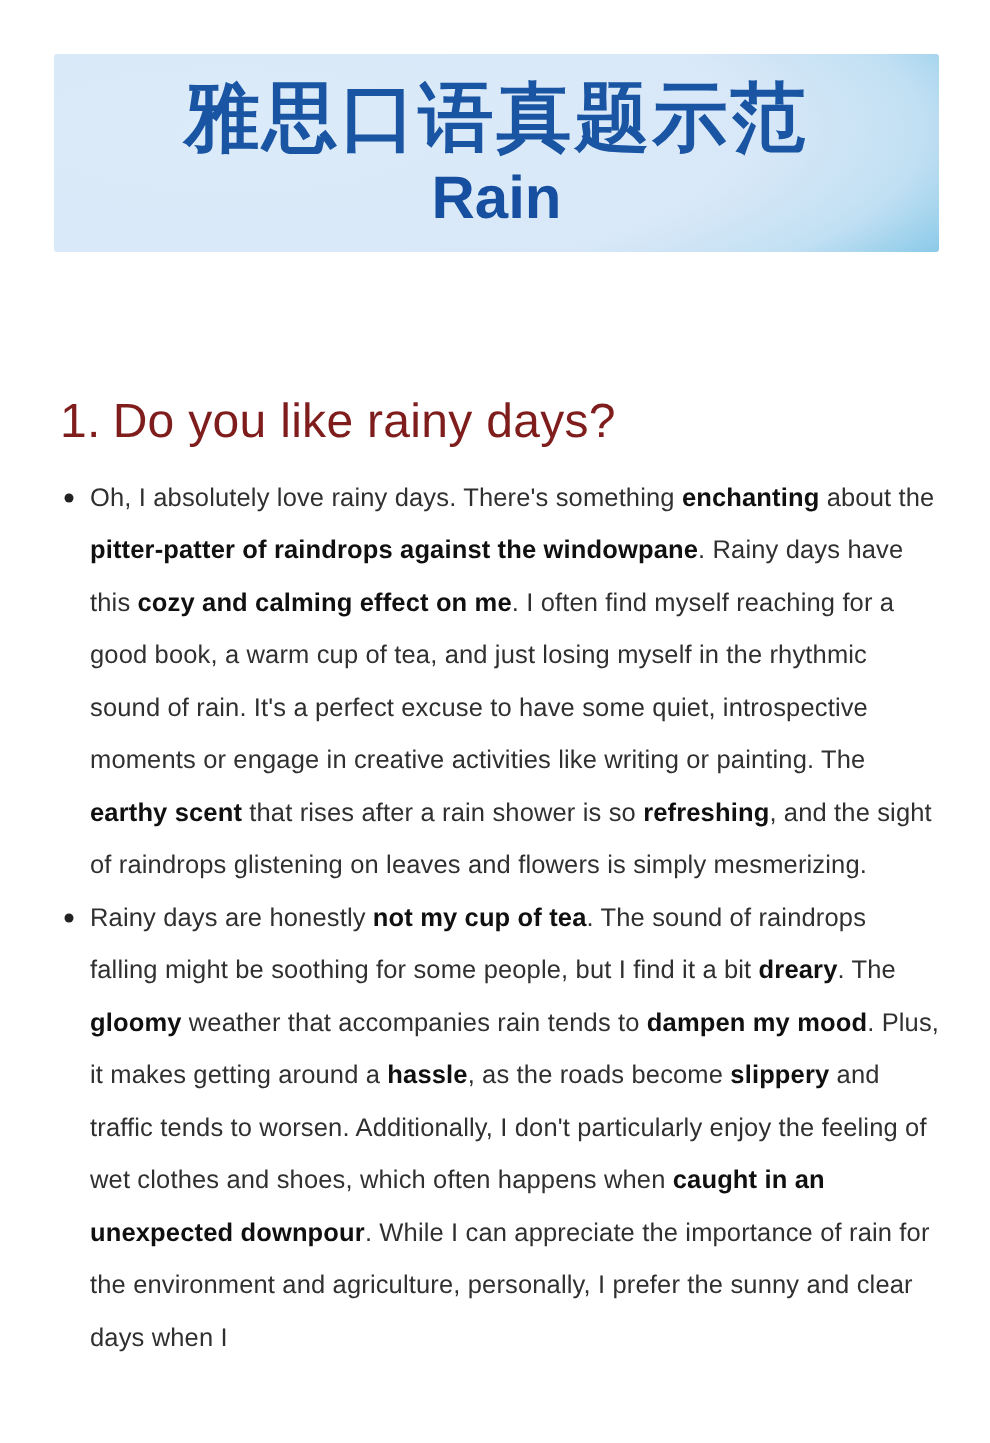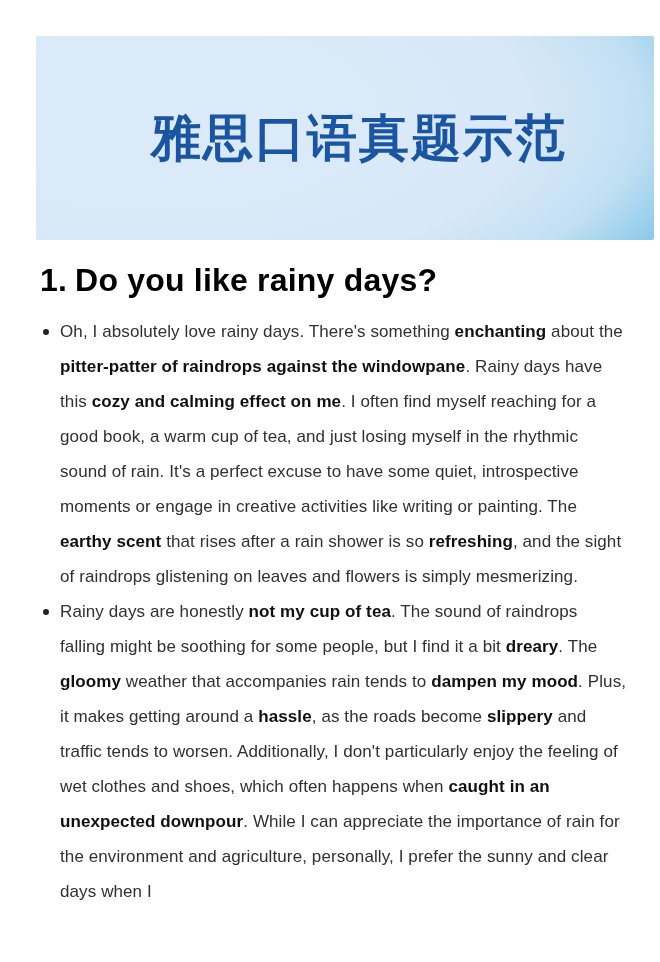--- a/index.html
+++ b/index.html
@@ -11,35 +11,34 @@
     font-family: "Liberation Sans", "DejaVu Sans", sans-serif;
     position: relative;
   }
 
   
   .banner {
     position: absolute;
     left: 36px;
     top: 36px;
     width: 590px;
-    height: 204px;
+    height: 132px;
     border-radius: 2px;
     background:
       radial-gradient(ellipse 118% 160% at 20% 38%,
         #dcebf9 0%,
         #d8e8f8 50%,
         #c2e0f3 66%,
         #7cc4e6 81%,
         #27a0d6 93%,
         #0d7ec4 100%);
     display: flex;
     flex-direction: column;
     align-items: center;
     justify-content: center;
-    padding-left: 28px;
   }
   .banner-title-zh {
     font-family: "Liberation Serif", "DejaVu Serif", serif;
     font-size: 50px;
     font-weight: 700;
     letter-spacing: 2px;
     color: #1a55a3;
     line-height: 1.1;
   }
   .banner-title-en {
@@ -48,22 +47,22 @@
     font-weight: 600;
     color: #164f9f;
     line-height: 1.1;
     margin-top: 4px;
   }
 
   
   .question {
     margin: 262px 30px 0 40px;
     font-size: 32px;
-    font-weight: 700;
-    color: #000000;
+    font-weight: 400;
+    color: #7f1d1d;
     line-height: 1.15;
     letter-spacing: 0.2px;
   }
   .question .q-number { margin-right: 8px; }
 
   
   ul.answers {
     margin: 15px 33px 0 36px;
     padding: 0;
     list-style: none;
@@ -88,20 +87,21 @@
   ul.answers li b {
     font-weight: 700;
     color: #101010;
   }
 </style>
 </head>
 <body>
 
 <div class="banner">
   <div class="banner-title-zh">雅思口语真题示范</div>
+  <div class="banner-title-en">Rain</div>
 </div>
 
 <h1 class="question">
   <span class="q-number">1.</span><span class="q-text">Do you like rainy days?</span>
 </h1>
 
 <ul class="answers">
   <li>
     <span class="bullet-dot"></span>
     <span><span>Oh, I absolutely love rainy days. There's something </span><b>enchanting</b><span> about the </span><b>pitter-patter of raindrops against the windowpane</b><span>. Rainy days have this </span><b>cozy and calming effect on me</b><span>. I often find myself reaching for a good book, a warm cup of tea, and just losing myself in the rhythmic sound of rain. It's a perfect excuse to have some quiet, introspective moments or engage in creative activities like writing or painting. The </span><b>earthy scent</b><span> that rises after a rain shower is so </span><b>refreshing</b><span>, and the sight of raindrops glistening on leaves and flowers is simply mesmerizing.</span></span>

